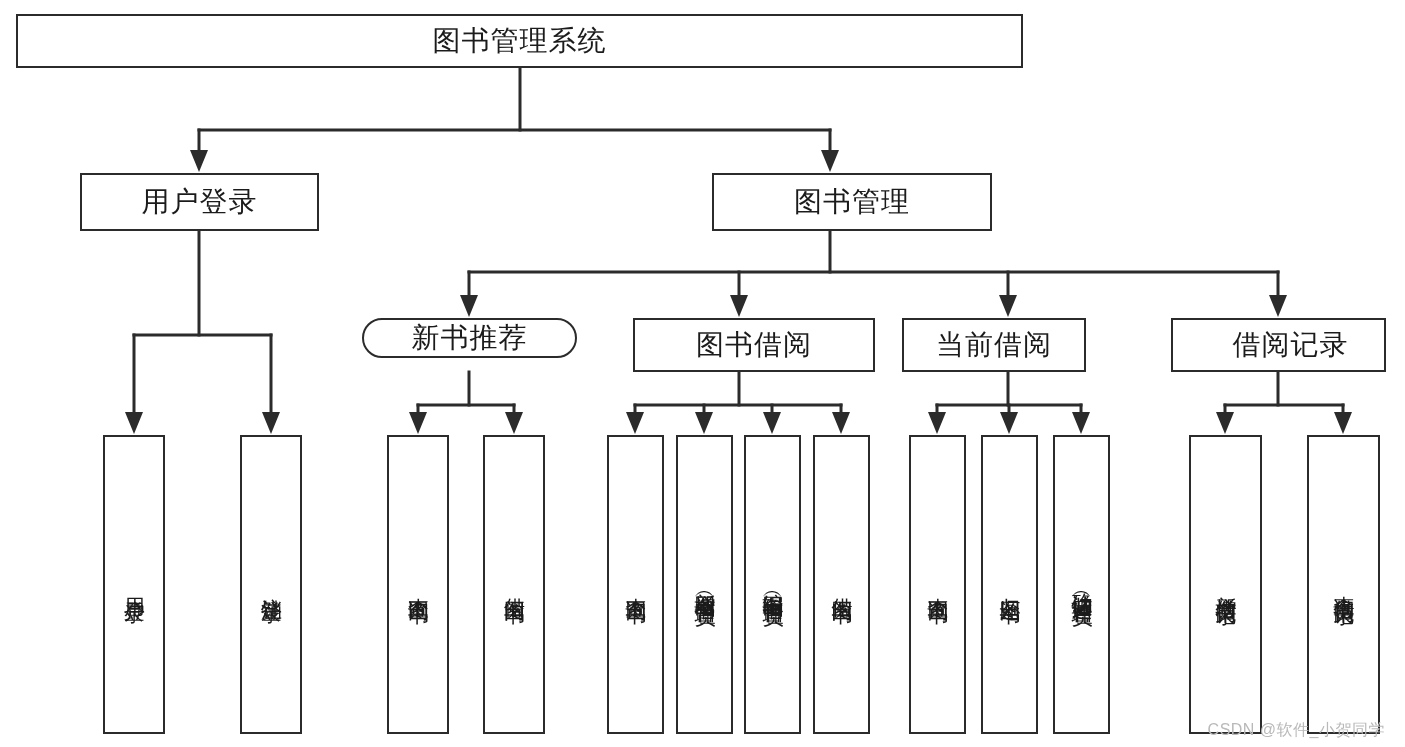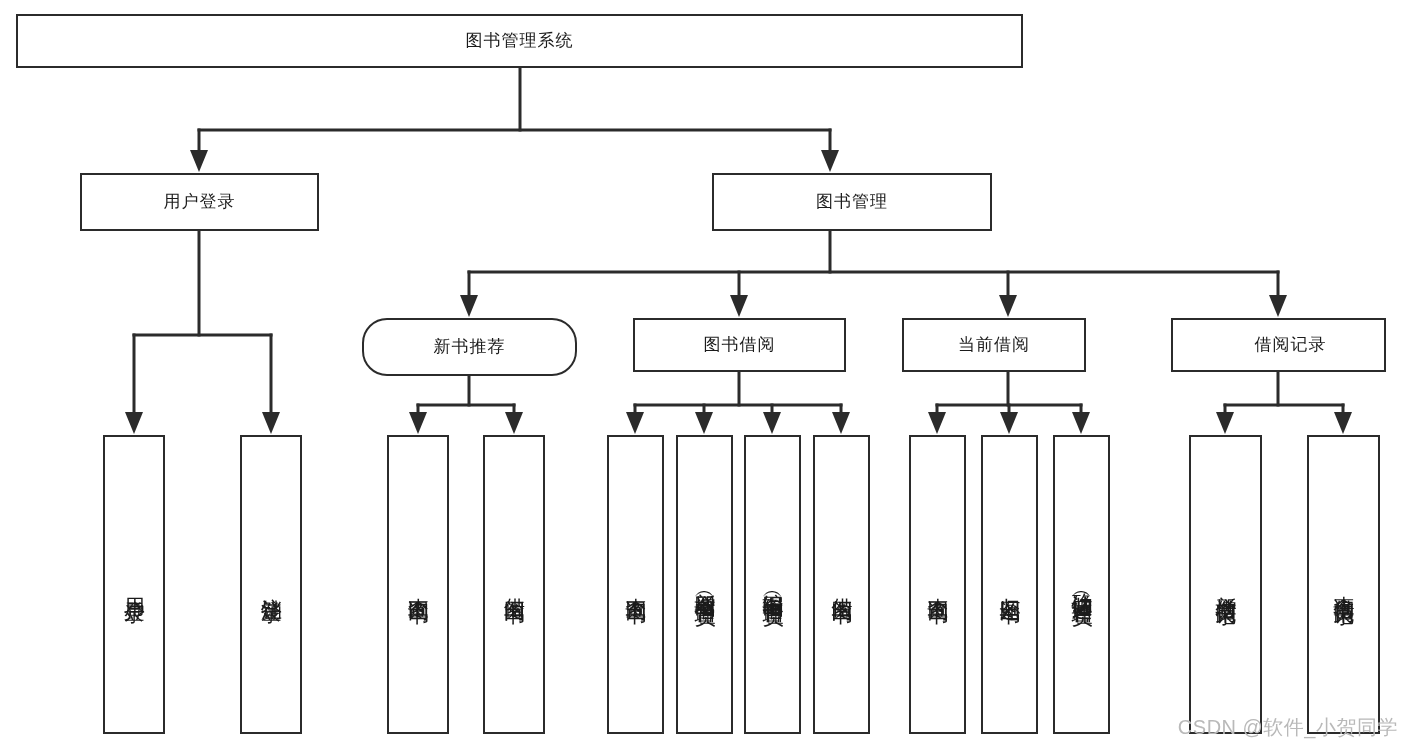--- a/index.html
+++ b/index.html
@@ -22,21 +22,21 @@
     box-sizing: border-box;
     background: #ffffff;
     border: 2px solid #2b2b2b;
     display: flex;
     align-items: center;
     justify-content: center;
     color: #1b1b1b;
   }
   .node.horiz .node-label {
     writing-mode: horizontal-tb;
-    font-size: 17px;
+    font-size: 28px;
     line-height: 1.2;
     letter-spacing: 1px;
     white-space: nowrap;
   }
   .node.vert {
     align-items: center;
     justify-content: center;
   }
   .node.vert .node-label {
     writing-mode: vertical-rl;
@@ -54,23 +54,23 @@
   #connector-layer {
     position: absolute;
     left: 0;
     top: 0;
     width: 1405px;
     height: 747px;
     pointer-events: none;
   }
   .watermark {
     position: absolute;
-    right: 7px;
+    right: 20px;
     bottom: 6px;
-    font-size: 20px;
+    font-size: 16px;
     color: #b9b9b9;
     white-space: nowrap;
     letter-spacing: 0.5px;
   }
 </style>
 </head>
 <body>
 
 <div id="diagram-root">
 
@@ -132,24 +132,24 @@
   <div id="node-layer">
       <div class="node horiz" style="left: 16px; top: 14px; width: 1007px; height: 54px;">
         <span class="node-label">图书管理系统</span>
       </div>
       <div class="node horiz" style="left: 80px; top: 173px; width: 239px; height: 58px;">
         <span class="node-label">用户登录</span>
       </div>
       <div class="node horiz" style="left: 712px; top: 173px; width: 280px; height: 58px;">
         <span class="node-label">图书管理</span>
       </div>
-      <div class="node horiz" style="left: 362px; top: 318px; width: 215px; height: 58px; border-radius: 25px;">
+      <div class="node horiz" style="left: 362px; top: 318px; width: 215px; height: 40px; border-radius: 25px;">
         <span class="node-label">新书推荐</span>
       </div>
-      <div class="node horiz" style="left: 633px; top: 318px; width: 213px; height: 54px;">
+      <div class="node horiz" style="left: 633px; top: 318px; width: 242px; height: 54px;">
         <span class="node-label">图书借阅</span>
       </div>
       <div class="node horiz" style="left: 902px; top: 318px; width: 184px; height: 54px;">
         <span class="node-label">当前借阅</span>
       </div>
       <div class="node horiz" style="left: 1171px; top: 318px; width: 215px; height: 54px; padding-left: 24px;">
         <span class="node-label">借阅记录</span>
       </div>
       <div class="node vert" style="left: 103px; top: 435px; width: 62px; height: 299px;">
         <span class="node-label">用户登录</span>

